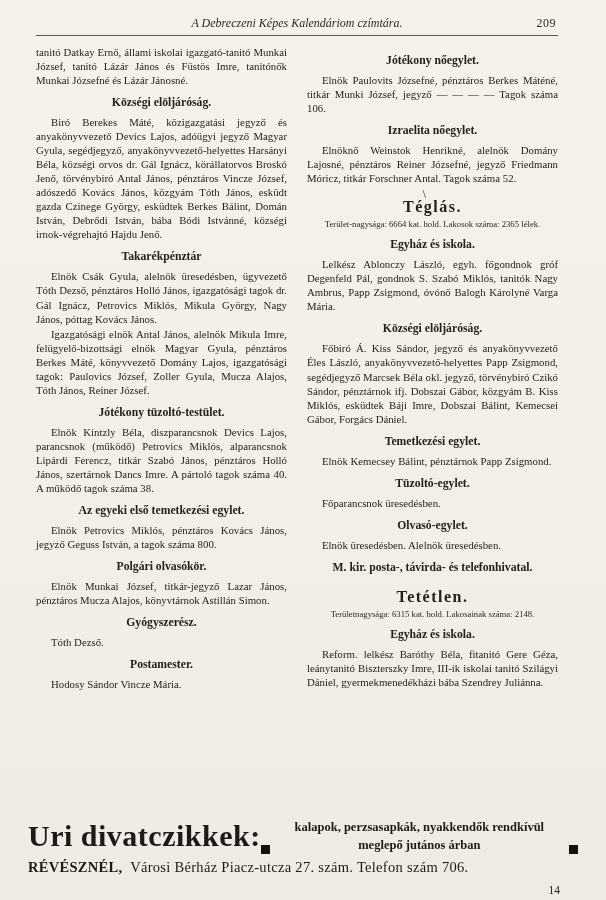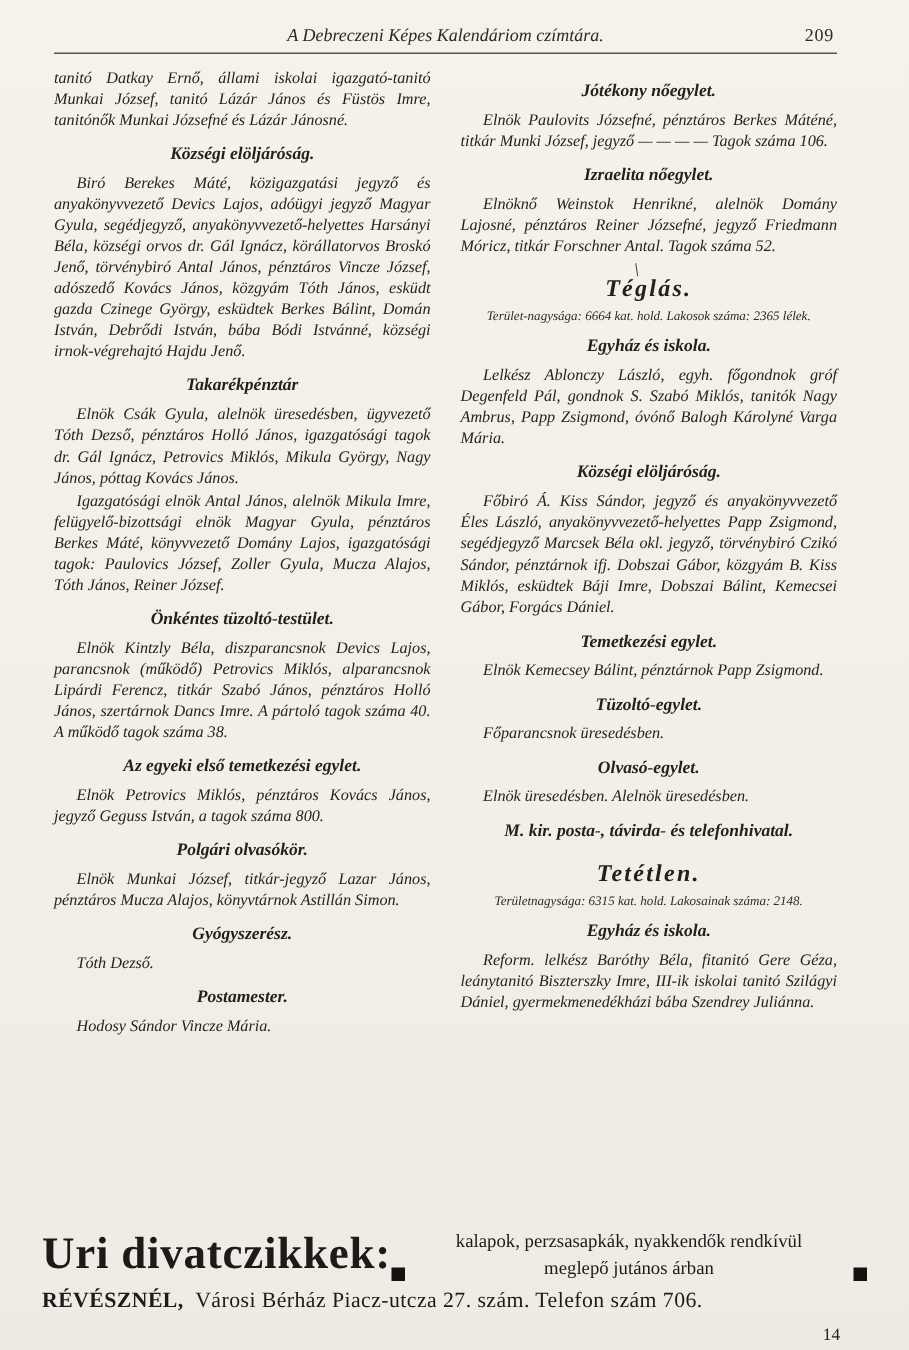--- a/index.html
+++ b/index.html
@@ -11,34 +11,34 @@
     color:#24211c;
   }
   .page{
     position:relative;width:606px;height:900px;overflow:hidden;
     background:linear-gradient(180deg,#f4f2eb 0%,#f1efe8 60%,#edebe3 100%);
     padding:16px 48px 104px 36px;
   }
   .header{position:relative;text-align:center;font-style:italic;font-size:12px;color:#2c2922;}
   .page-number{position:absolute;right:2px;top:0;font-style:normal;font-size:12px;letter-spacing:.5px;}
   .header-rule{border:none;border-top:1px solid #5a554d;margin:4px 0 9px;}
-  .columns{display:flex;gap:20px;font-style:italic;}
+  .columns{display:flex;gap:20px;}
   .column{flex:1;min-width:0;}
   .para{font-size:10.8px;line-height:1.3;text-align:justify;text-indent:15px;margin:0 0 1px;color:#26231d;}
   .para.no-indent{text-indent:0;}
   .section{margin:0;}
   .sec-heading{font-weight:bold;text-align:center;font-size:11.7px;margin:9px 4px 5px;line-height:1.2;}
   .town{position:relative;margin:13px 0 3px;}
   .town-heading{font-weight:bold;text-align:center;font-size:16px;letter-spacing:1.5px;}
   .town-caption{font-size:8.7px;text-align:center;margin:3px 0 1px;color:#2d2a24;}
   .stray{position:absolute;top:-12px;left:46%;font-size:13px;color:#3a362f;}
   .ad{position:absolute;left:28px;right:28px;bottom:24px;color:#1d1b17;}
   .ad-top{display:flex;align-items:center;}
   .ad-headline{font-size:30px;font-weight:bold;letter-spacing:.5px;white-space:nowrap;}
-  .ad-right{flex:1;text-align:center;font-size:12.5px;font-weight:normal;line-height:1.45;}
+  .ad-right{flex:1;text-align:center;font-size:12.5px;font-weight:bold;line-height:1.45;}
   .ad-line2{display:flex;align-items:flex-end;}
   .ad-line2-text{flex:1;text-align:center;}
   .square{width:9px;height:9px;background:#14120f;display:inline-block;flex:0 0 auto;}
   .ad-address{font-size:14.5px;margin-top:5px;letter-spacing:.3px;white-space:nowrap;}
   .ad-vendor{font-weight:bold;margin-right:4px;}
   .footer-sig{position:absolute;right:46px;bottom:4px;font-size:11.5px;}
 </style>
 </head>
 <body>
 
@@ -60,21 +60,21 @@
           <p class="para">Biró Berekes Máté, közigazgatási jegyző és anyakönyvvezető Devics Lajos, adóügyi jegyző Magyar Gyula, segédjegyző, anyakönyvvezető-helyettes Harsányi Béla, községi orvos dr. Gál Ignácz, körállatorvos Broskó Jenő, törvénybiró Antal János, pénztáros Vincze József, adószedő Kovács János, közgyám Tóth János, esküdt gazda Czinege György, esküdtek Berkes Bálint, Domán István, Debrődi István, bába Bódi Istvánné, községi irnok-végrehajtó Hajdu Jenő.</p>
         </div>
         <div class="section">
           <div class="sec-heading">Takarékpénztár</div>
           <p class="para">Elnök Csák Gyula, alelnök üresedésben, ügyvezető Tóth Dezső, pénztáros Holló János, igazgatósági tagok dr. Gál Ignácz, Petrovics Miklós, Mikula György, Nagy János, póttag Kovács János.</p>
         </div>
         <div class="section">
           <p class="para">Igazgatósági elnök Antal János, alelnök Mikula Imre, felügyelő-bizottsági elnök Magyar Gyula, pénztáros Berkes Máté, könyvvezető Domány Lajos, igazgatósági tagok: Paulovics József, Zoller Gyula, Mucza Alajos, Tóth János, Reiner József.</p>
         </div>
         <div class="section">
-          <div class="sec-heading">Önkéntes tüzoltó-testület.</div>
+          <div class="sec-heading">Jótékony tüzoltó-testület.</div>
           <p class="para">Elnök Kintzly Béla, diszparancsnok Devics Lajos, parancsnok (működő) Petrovics Miklós, alparancsnok Lipárdi Ferencz, titkár Szabó János, pénztáros Holló János, szertárnok Dancs Imre. A pártoló tagok száma 40. A működő tagok száma 38.</p>
         </div>
         <div class="section">
           <div class="sec-heading">Az egyeki első temetkezési egylet.</div>
           <p class="para">Elnök Petrovics Miklós, pénztáros Kovács János, jegyző Geguss István, a tagok száma 800.</p>
         </div>
         <div class="section">
           <div class="sec-heading">Polgári olvasókör.</div>
           <p class="para">Elnök Munkai József, titkár-jegyző Lazar János, pénztáros Mucza Alajos, könyvtárnok Astillán Simon.</p>
         </div>

